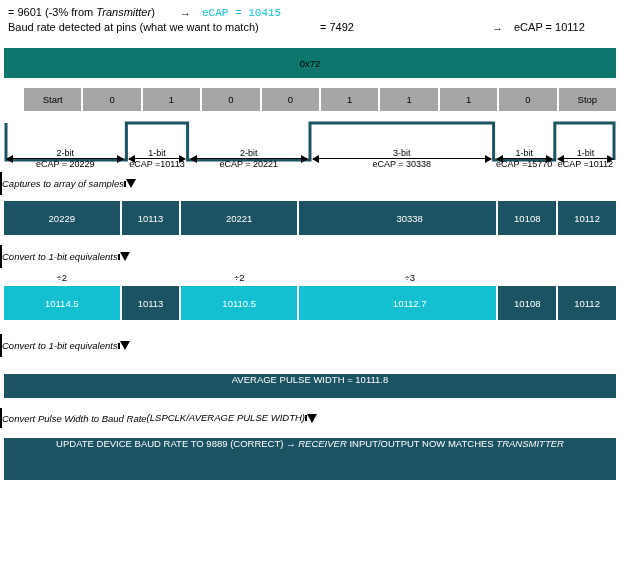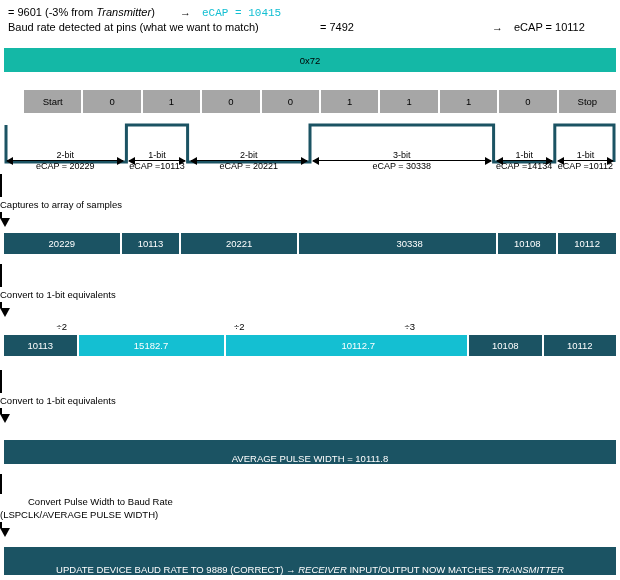--- a/index.html
+++ b/index.html
@@ -11,54 +11,54 @@
   
   .header{padding:5px 0 0 8px;font-size:11px;line-height:14px;}
   .hrow{display:flex;align-items:baseline;}
   .hrow .lbl{width:312px;}
   .hrow .val{width:172px;}
   .hrow .arr{width:22px;}
   .it{font-style:italic;}
   .cyan-text{color:#13bfd2;font-family:Liberation Mono, monospace;}
   
   .bar{margin:0 4px;display:flex;gap:2px;}
-  .gray-solid{margin:14px 4px 0 4px;height:24px;background:#14b8a6;
+  .gray-solid{margin:14px 4px 0 4px;height:30px;background:#0f766e;
     display:flex;align-items:center;justify-content:center;font-size:9.5px;}
-  .bitbar{margin-top:18px;height:23px;padding-left:20px;}
+  .bitbar{margin-top:10px;height:23px;padding-left:20px;}
   .bitbar .cell{flex:1;background:#a6a6a6;display:flex;align-items:center;
     justify-content:center;font-size:9.5px;}
   .u1{flex:1;}.u2{flex:2;}.u3{flex:3;padding-left:24px;}
   .teal{background:#1b5363;color:#fff;}
   .cyanc{background:#14bfd2;color:#fff;}
-  .valbar{height:21px;}
+  .valbar{height:34px;}
   .valbar .cell{display:flex;align-items:center;justify-content:center;font-size:9.5px;}
   
   .wave{position:relative;margin:7px 4px 0 4px;height:46px;}
   .wave svg{position:absolute;left:0;top:0;}
   .wseg{position:absolute;top:18px;height:100%;display:flex;flex-direction:column;
     align-items:center;justify-content:center;}
   .wseg .t1,.wseg .t2{font-size:9px;line-height:11px;z-index:2;white-space:nowrap;}
   .harrow{position:absolute;top:22px;left:3px;right:3px;height:1px;background:#000;z-index:1;}
   .ah{position:absolute;top:-3.5px;width:0;height:0;border-top:4px solid transparent;
     border-bottom:4px solid transparent;}
   .ah-l{left:-1px;border-right:7px solid #000;}
   .ah-r{right:-1px;border-left:7px solid #000;}
   
-  .varrow{display:flex;flex-direction:column;align-items:flex-start;}
+  .varrow{display:flex;flex-direction:row;align-items:center;font-style:italic;}
   .stem{width:2px;background:#000;}
   .vlabel{font-size:9.5px;line-height:13px;padding:1px 0;text-align:center;}
   .tri-down{width:0;height:0;border-left:5px solid transparent;
     border-right:5px solid transparent;border-top:9px solid #000;}
   
   .divrow{height:14px;margin-top:2px;}
   .divrow .cell{display:flex;align-items:center;justify-content:center;
     font-size:9.5px;color:#000;}
   
   .banner{margin:0 4px;background:#1b5363;color:#fff;display:flex;
-    align-items:flex-end;justify-content:center;font-size:9.5px;}
+    align-items:flex-start;justify-content:center;font-size:9.5px;}
 </style>
 </head>
 <body>
 
 <div class="header">
   <div class="hrow">
     <span class="val"><span>= 9601 (-3% from </span><span class="it">Transmitter</span><span>)</span></span>
     <span class="arr">→</span>
     <span class="cyan-text">eCAP = 10415</span>
   </div>
@@ -122,21 +122,21 @@
       </div>
     <div class="t1">3-bit</div>
     <div class="t2">eCAP = 30338</div>
   </div>
   <div class="wseg" style="left:80%;width:10%;">
     <div class="harrow">
         <span class="ah ah-l"></span>
         <span class="ah ah-r"></span>
       </div>
     <div class="t1">1-bit</div>
-    <div class="t2">eCAP =14134</div>
+    <div class="t2">eCAP =15770</div>
   </div>
   <div class="wseg" style="left:90%;width:10%;">
     <div class="harrow">
         <span class="ah ah-l"></span>
         <span class="ah ah-r"></span>
       </div>
     <div class="t1">1-bit</div>
     <div class="t2">eCAP =10112</div>
   </div>
 </div>
@@ -167,41 +167,42 @@
 <div class="bar divrow">
   <div class="cell u2">÷2</div>
   <div class="cell u1"></div>
   <div class="cell u2">÷2</div>
   <div class="cell u3">÷3</div>
   <div class="cell u1"></div>
   <div class="cell u1"></div>
 </div>
 
 <div class="bar valbar" style="margin-top:2px;">
+  <div class="cell cyanc u2">10114.5</div>
   <div class="cell teal u1">10113</div>
-  <div class="cell cyanc u2">15182.7</div>
+  <div class="cell cyanc u2">10110.5</div>
   <div class="cell cyanc u3">10112.7</div>
   <div class="cell teal u1">10108</div>
   <div class="cell teal u1">10112</div>
 </div>
 
 <div class="varrow" style="margin-top:14px;">
   <div class="stem" style="height:23px;"></div>
   <div class="vlabel">Convert to 1-bit equivalents</div>
   <div class="stem" style="height:6px;"></div>
   <div class="tri-down"></div>
 </div>
 
 <div class="banner" style="margin-top:17px;height:24px;">
   <span>AVERAGE PULSE WIDTH = 10111.8</span>
 </div>
 
 <div class="varrow" style="margin-top:10px;">
   <div class="stem" style="height:20px;"></div>
-  <div class="vlabel" style="padding-bottom:0;margin-left:28px;">Convert Pulse Width to Baud Rate</div>
+  <div class="vlabel" style="padding-bottom:0;">Convert Pulse Width to Baud Rate</div>
   <div class="vlabel" style="padding-top:0;">(LSPCLK/AVERAGE PULSE WIDTH)</div>
   <div class="stem" style="height:6px;"></div>
   <div class="tri-down"></div>
 </div>
 
-<div class="banner" style="margin-top:10px;height:28px;">
+<div class="banner" style="margin-top:10px;height:42px;">
   <span><span>UPDATE DEVICE BAUD RATE TO 9889 (CORRECT) → </span><span class="it">RECEIVER</span><span> INPUT/OUTPUT NOW MATCHES </span><span class="it">TRANSMITTER</span></span>
 </div>
 
 </body></html>

